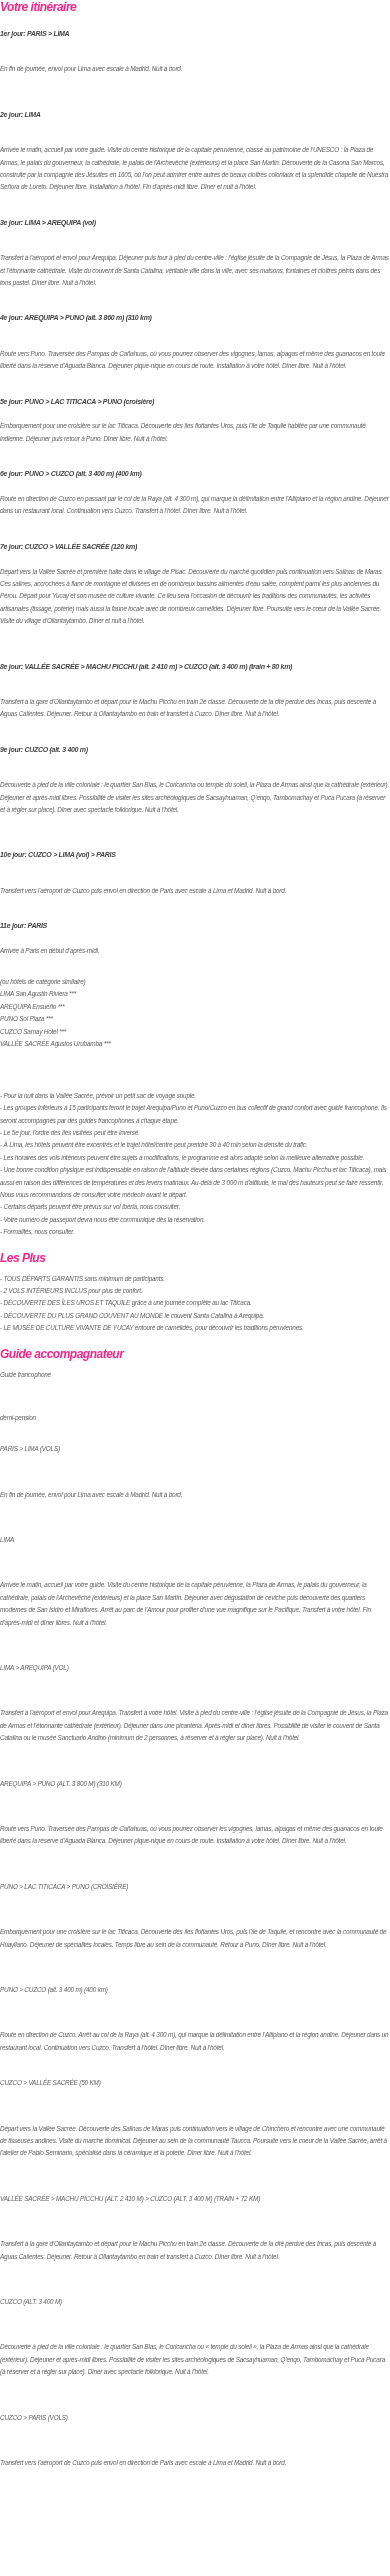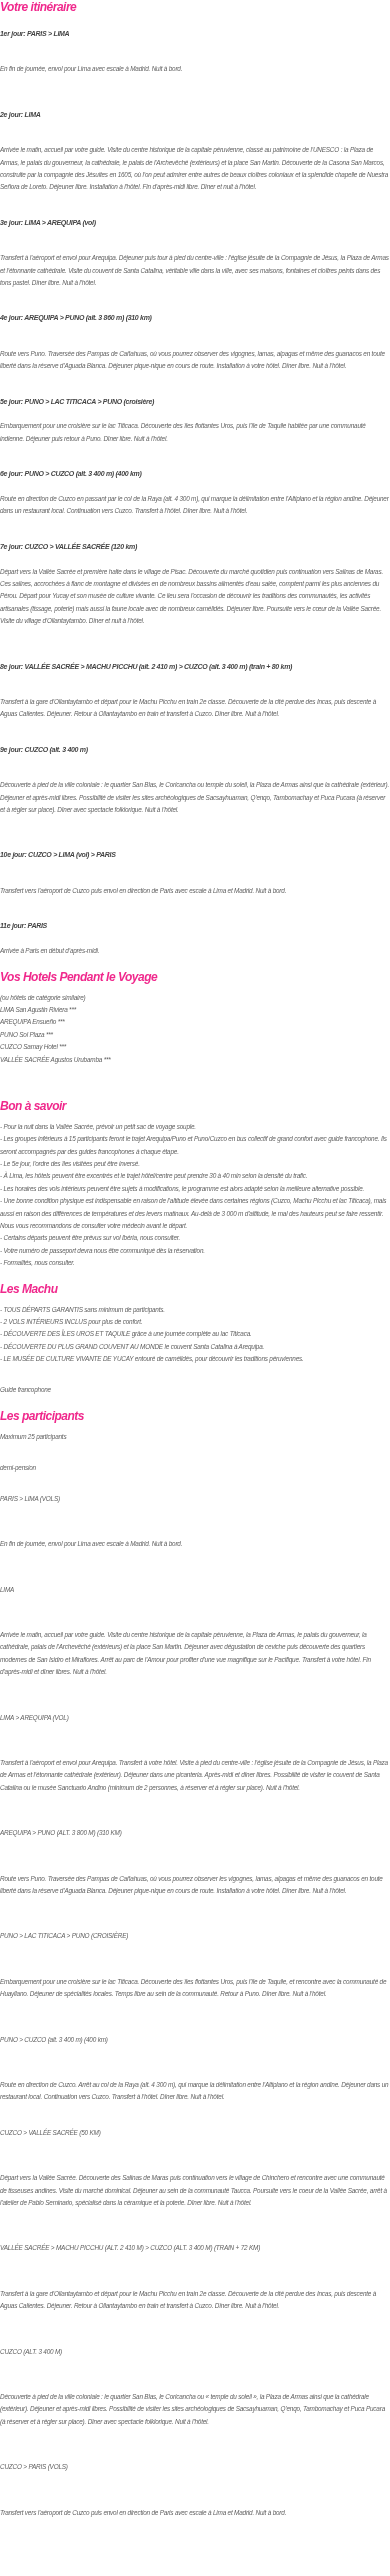--- a/index.html
+++ b/index.html
@@ -121,68 +121,62 @@
 
     <div class="day">
       <div class="day-title">11e jour: PARIS</div>
       <div class="gap-md"></div>
       <div class="day-desc">Arrivée à Paris en début d’après-midi.</div>
     </div>
   </section>
   <div class="gap-md"></div>
 
   <section>
-    <h2 class="section-title">Vos Hotels Pendant le Voyage</h2>
     <div class="gap-sm"></div>
     <div class="plain-line">(ou hôtels de catégorie similaire)</div>
     <div class="plain-line">LIMA San Agustin Riviera ***</div>
     <div class="plain-line">AREQUIPA Ensueño ***</div>
     <div class="plain-line">PUNO Sol Plaza ***</div>
     <div class="plain-line">CUZCO Samay Hotel ***</div>
     <div class="plain-line">VALLÉE SACRÉE Agustos Urubamba ***</div>
   </section>
   <div class="gap-xl"></div>
 
   <section>
-    <h2 class="section-title">Bon à savoir</h2>
     <div class="gap-sm"></div>
     <div class="plain-line">- Pour la nuit dans la Vallée Sacrée, prévoir un petit sac de voyage souple.</div>
     <div class="plain-line">- Les groupes inférieurs à 15 participants feront le trajet Arequipa/Puno et Puno/Cuzco en bus collectif de grand confort avec guide francophone. Ils seront accompagnés par des guides francophones à chaque étape.</div>
     <div class="plain-line">- Le 5e jour, l’ordre des îles visitées peut être inversé.</div>
     <div class="plain-line">- À Lima, les hôtels peuvent être excentrés et le trajet hôtel/centre peut prendre 30 à 40 min selon la densité du trafic.</div>
     <div class="plain-line">- Les horaires des vols intérieurs peuvent être sujets à modifications, le programme est alors adapté selon la meilleure alternative possible.</div>
     <div class="plain-line">- Une bonne condition physique est indispensable en raison de l’altitude élevée dans certaines régions (Cuzco, Machu Picchu et lac Titicaca), mais aussi en raison des différences de températures et des levers matinaux. Au-delà de 3 000 m d’altitude, le mal des hauteurs peut se faire ressentir. Nous vous recommandons de consulter votre médecin avant le départ.</div>
     <div class="plain-line">- Certains départs peuvent être prévus sur vol Ibéria, nous consulter.</div>
     <div class="plain-line">- Votre numéro de passeport devra nous être communiqué dès la réservation.</div>
     <div class="plain-line">- Formalités, nous consulter.</div>
   </section>
   <div class="gap-md"></div>
 
   <section>
-    <h2 class="section-title">Les Machu</h2>
+    <h2 class="section-title">Les Plus</h2>
     <div class="gap-sm"></div>
     <div class="plain-line"><span class="upper-lead">- TOUS DÉPARTS GARANTIS</span><span> sans minimum de participants.</span></div>
     <div class="plain-line"><span class="upper-lead">- 2 VOLS INTÉRIEURS INCLUS</span><span> pour plus de confort.</span></div>
     <div class="plain-line"><span class="upper-lead">- DÉCOUVERTE DES ÎLES UROS ET TAQUILE</span><span> grâce à une journée complète au lac Titicaca.</span></div>
     <div class="plain-line"><span class="upper-lead">- DÉCOUVERTE DU PLUS GRAND COUVENT AU MONDE</span><span> le couvent Santa Catalina à Arequipa.</span></div>
     <div class="plain-line"><span class="upper-lead">- LE MUSÉE DE CULTURE VIVANTE DE YUCAY</span><span> entouré de camélidés, pour découvrir les traditions péruviennes.</span></div>
   </section>
   <div class="gap-md"></div>
 
   <section>
+    <h2 class="section-title">Guide accompagnateur</h2>
     <div class="gap-sm"></div>
     <div class="plain-line">Guide francophone</div>
   </section>
   <div class="gap-md"></div>
 
-  <section>
-    <h2 class="section-title">Les participants</h2>
-    <div class="gap-sm"></div>
-    <div class="plain-line">Maximum 25 participants</div>
-  </section>
   <div class="gap-md"></div>
 
   <section>
     <div class="gap-sm"></div>
     <div class="plain-line">demi-pension</div>
   </section>
   <div class="gap-md"></div>
 
   <section>
     <div class="gap-sm"></div>

